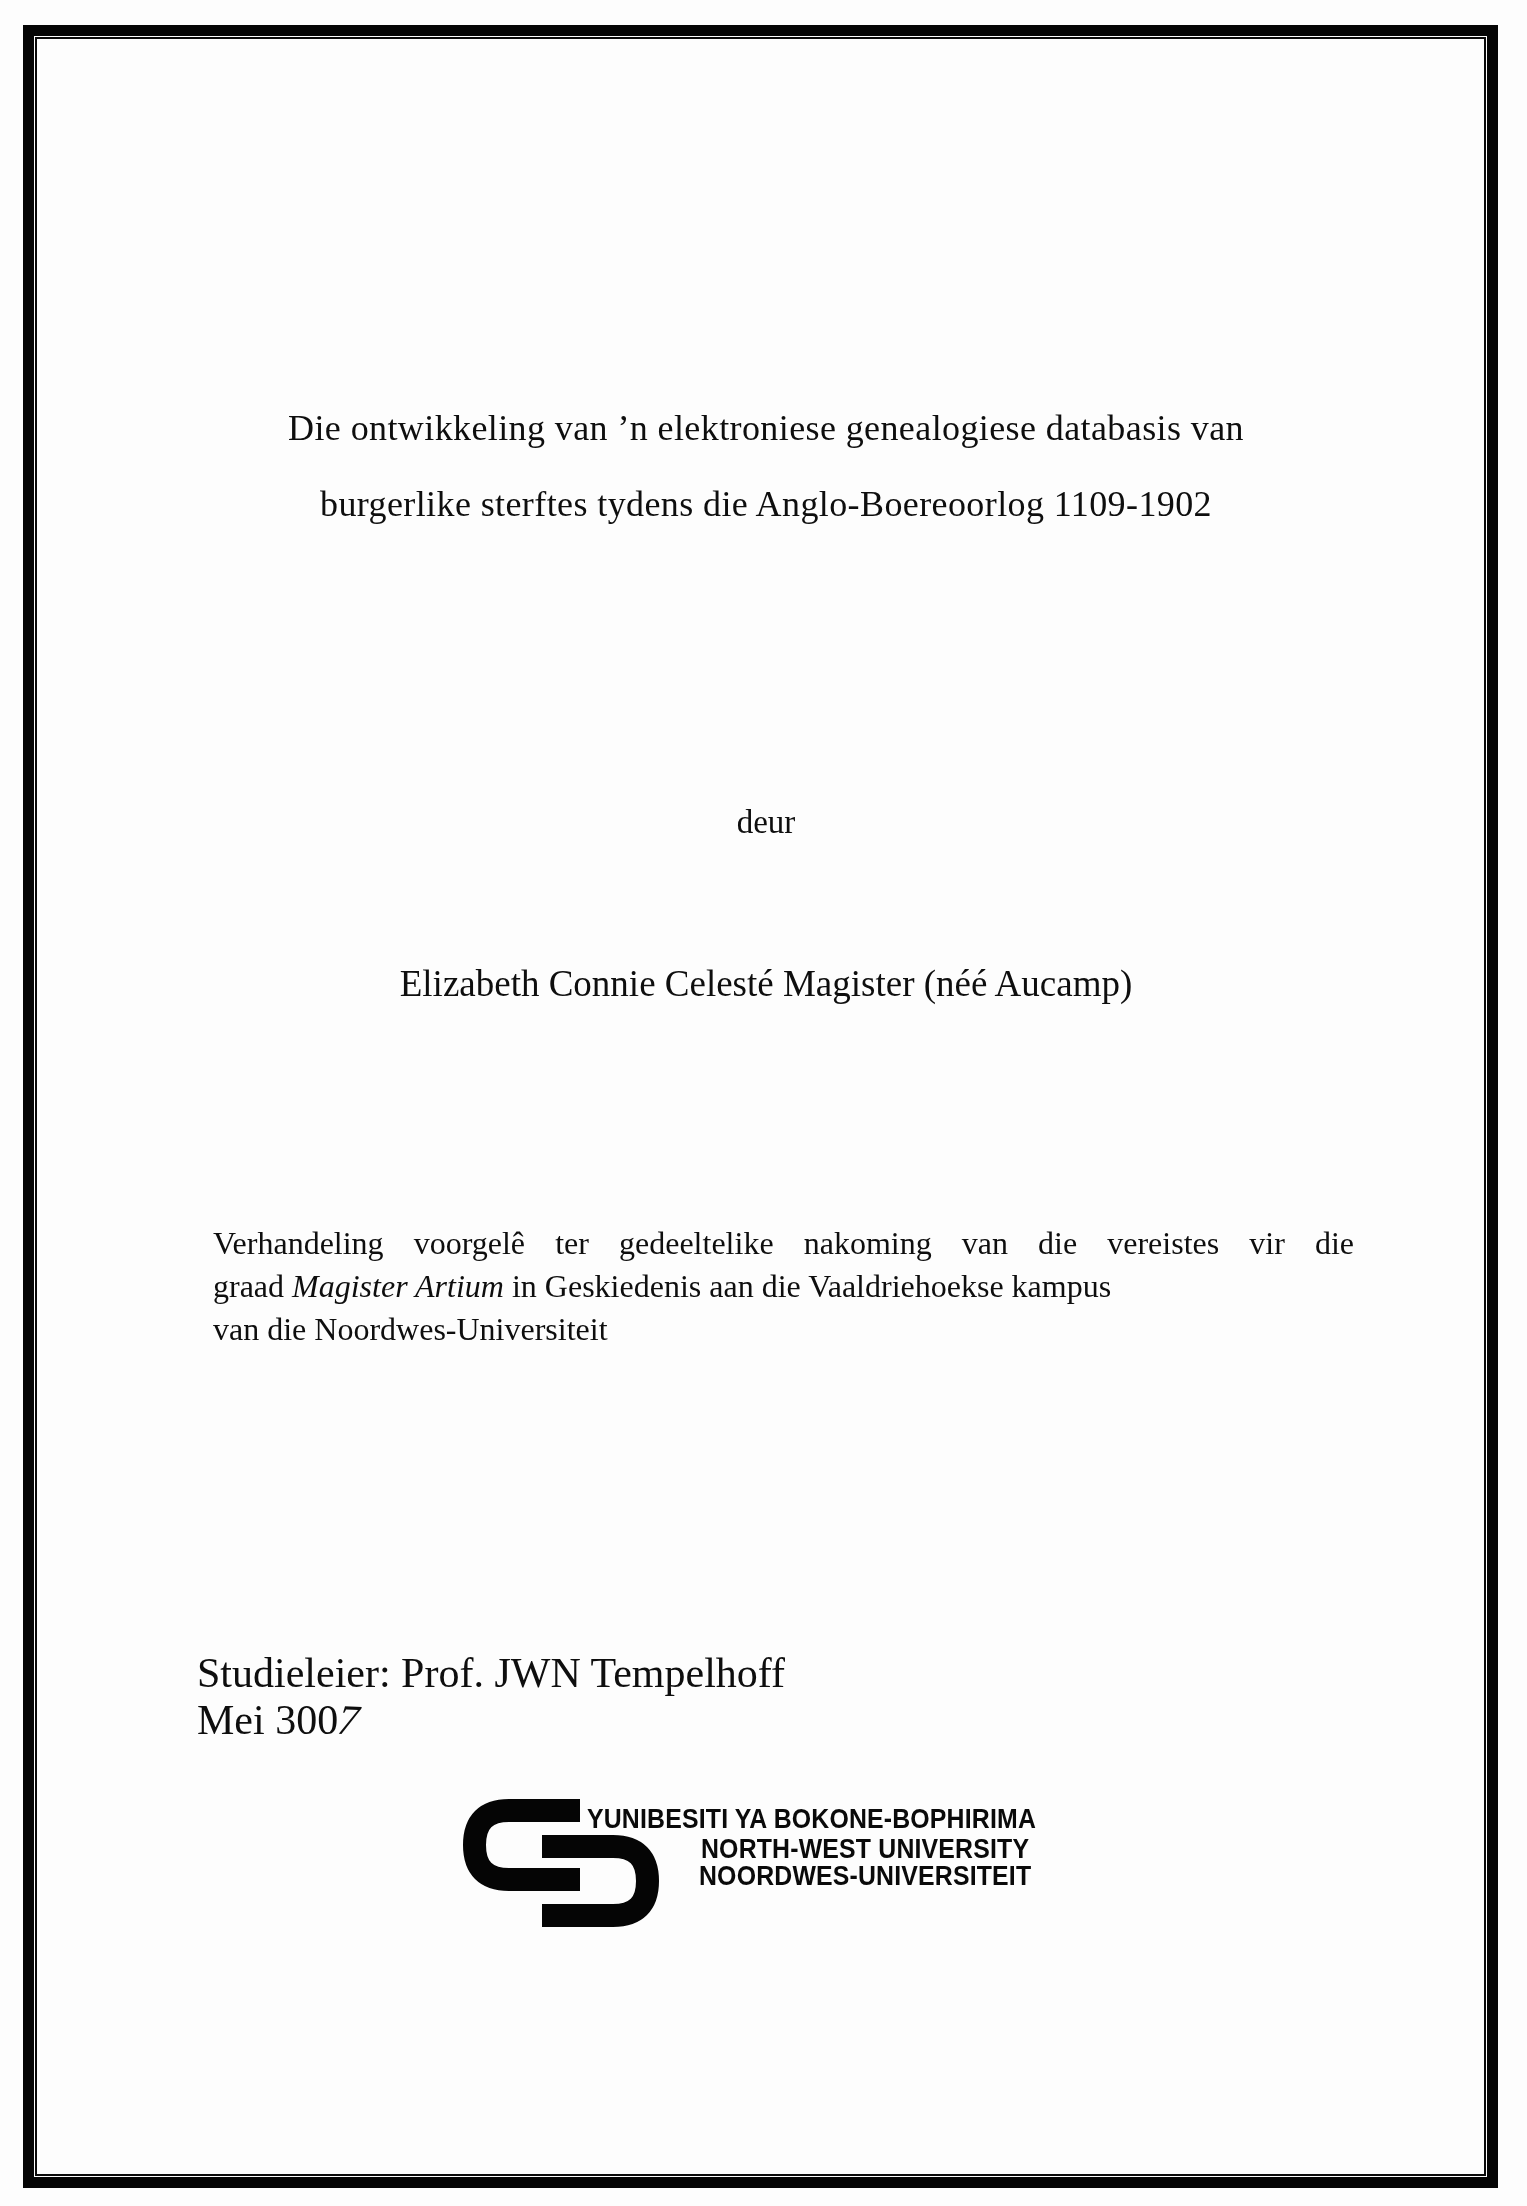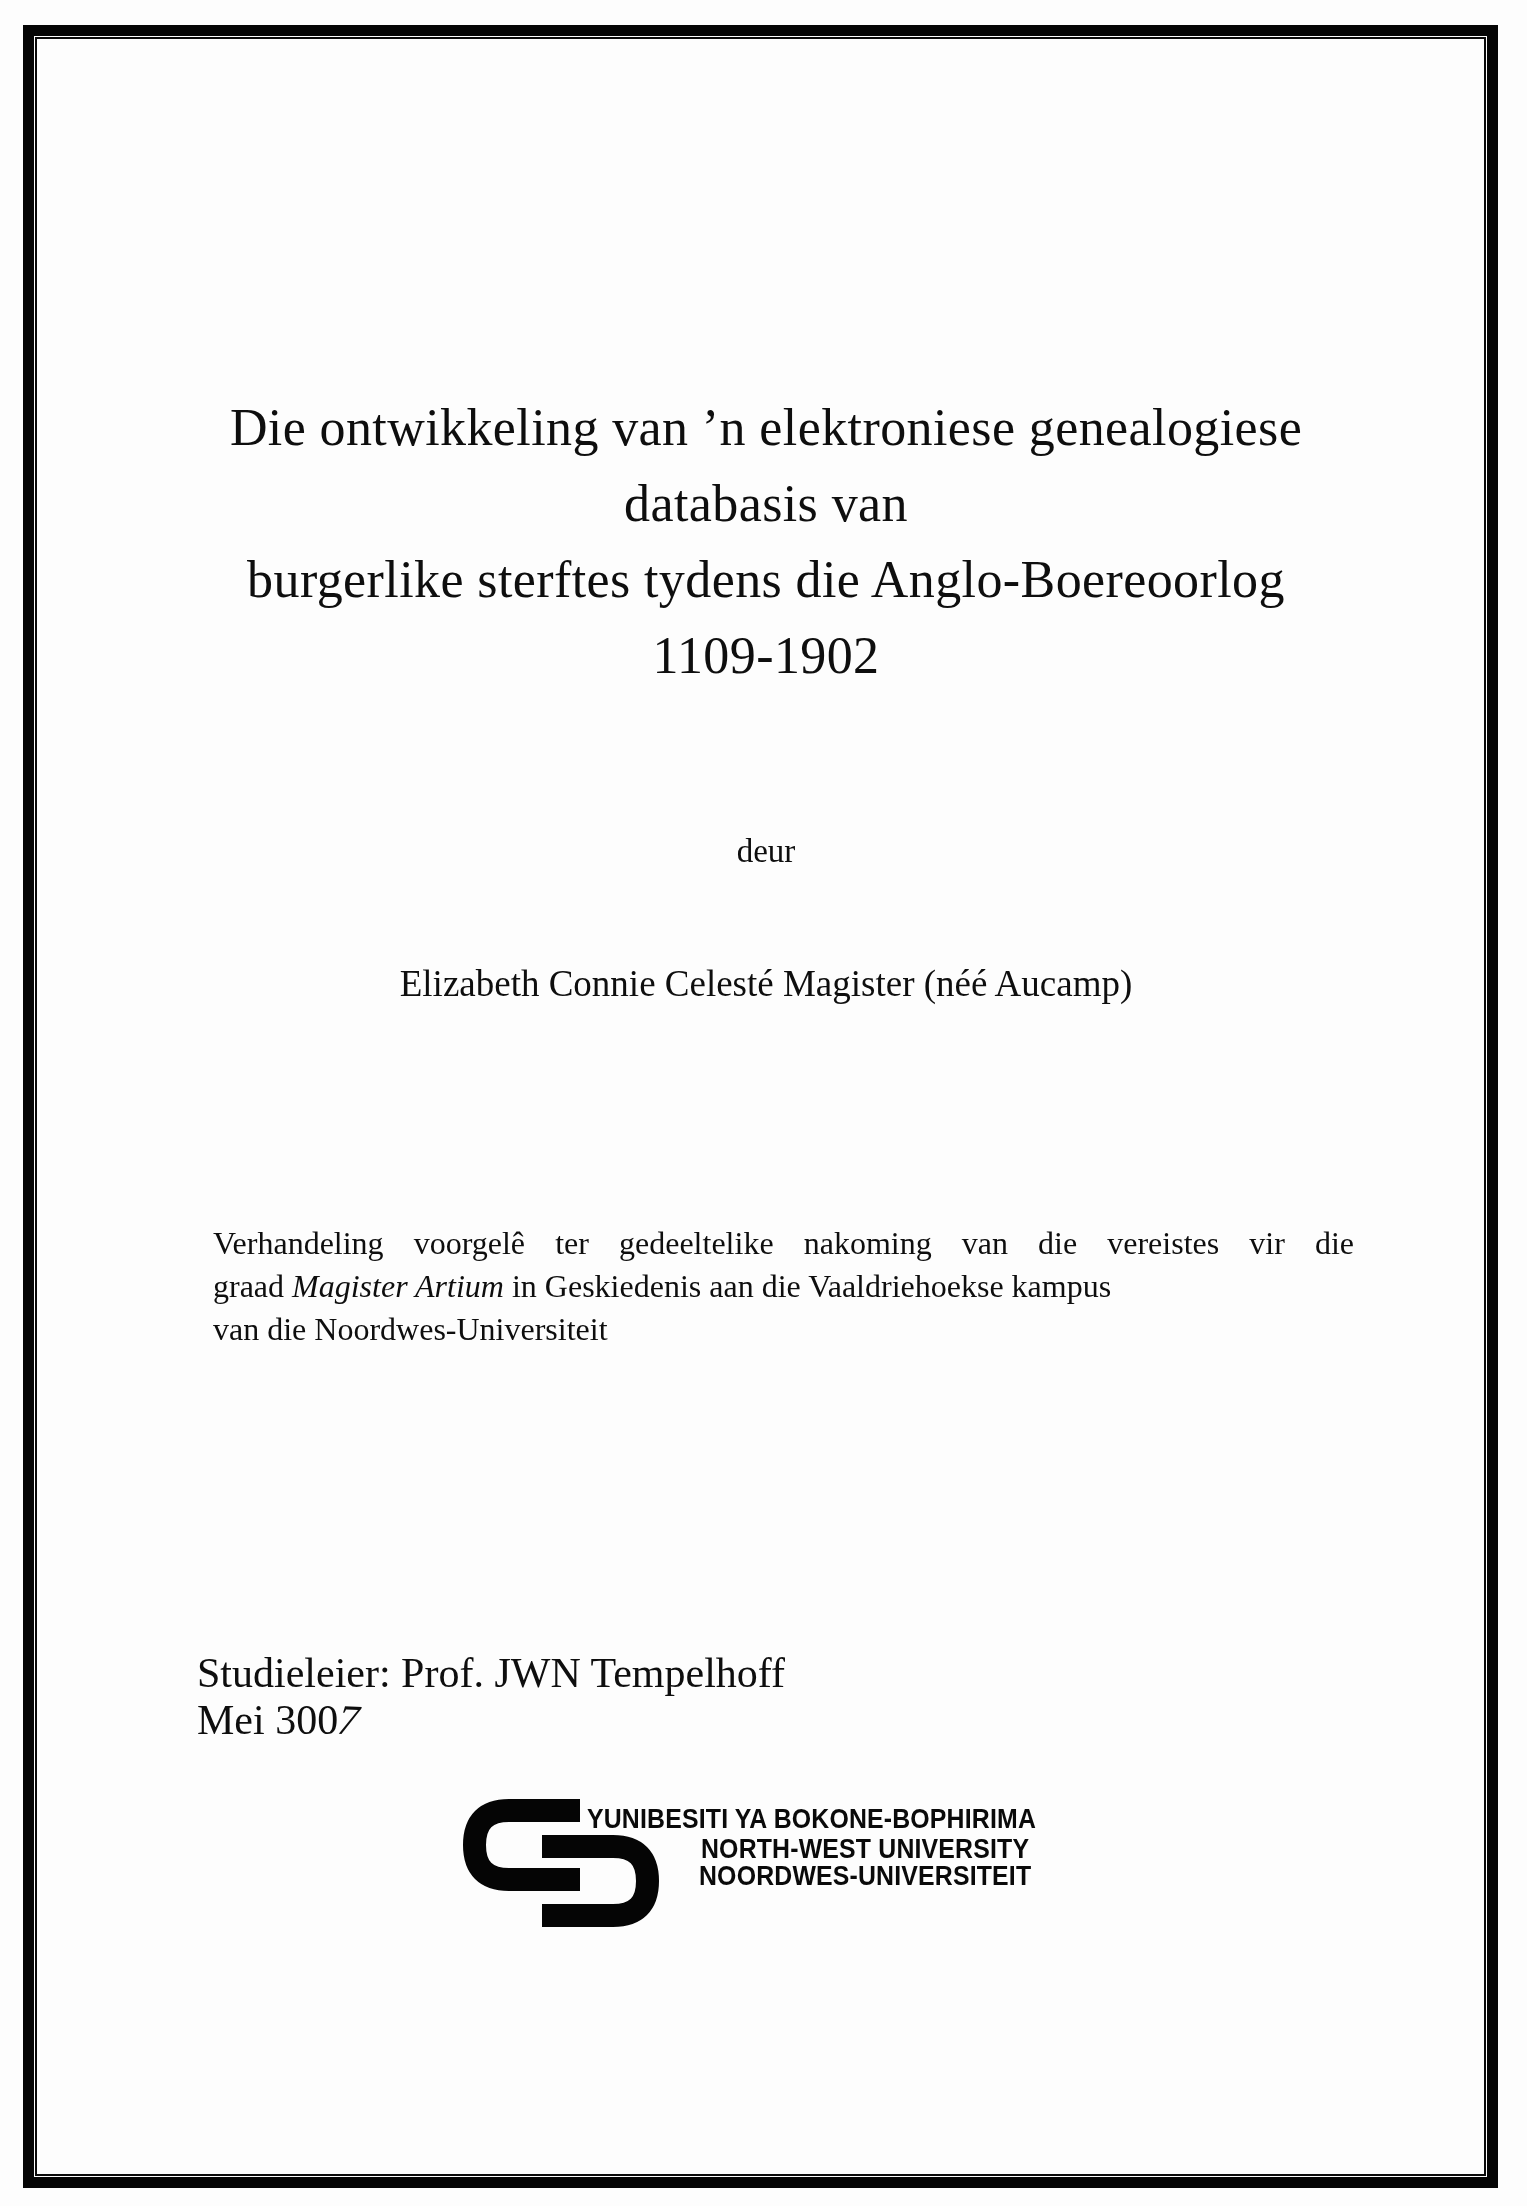--- a/index.html
+++ b/index.html
@@ -22,30 +22,29 @@
   }
   .frame-inner {
     position: absolute;
     inset: 1px;
     border: 2px solid #0a0a0a;
   }
   .title-block {
     position: absolute;
     left: 190px; top: 390px; width: 1152px;
     text-align: center;
-    font-size: 52px;
+    font-size: 36px;
     line-height: 76px;
     letter-spacing: 0.4px;
   }
   .byline {
     position: absolute;
     left: 190px; top: 804px; width: 1152px;
     text-align: center;
     font-size: 33px;
-    margin-top: 29px;
   }
   .author {
     position: absolute;
     left: 190px; top: 962px; width: 1152px;
     text-align: center;
     font-size: 37px;
   }
   .statement {
     position: absolute;
     left: 213px; top: 1222px; width: 1141px;

